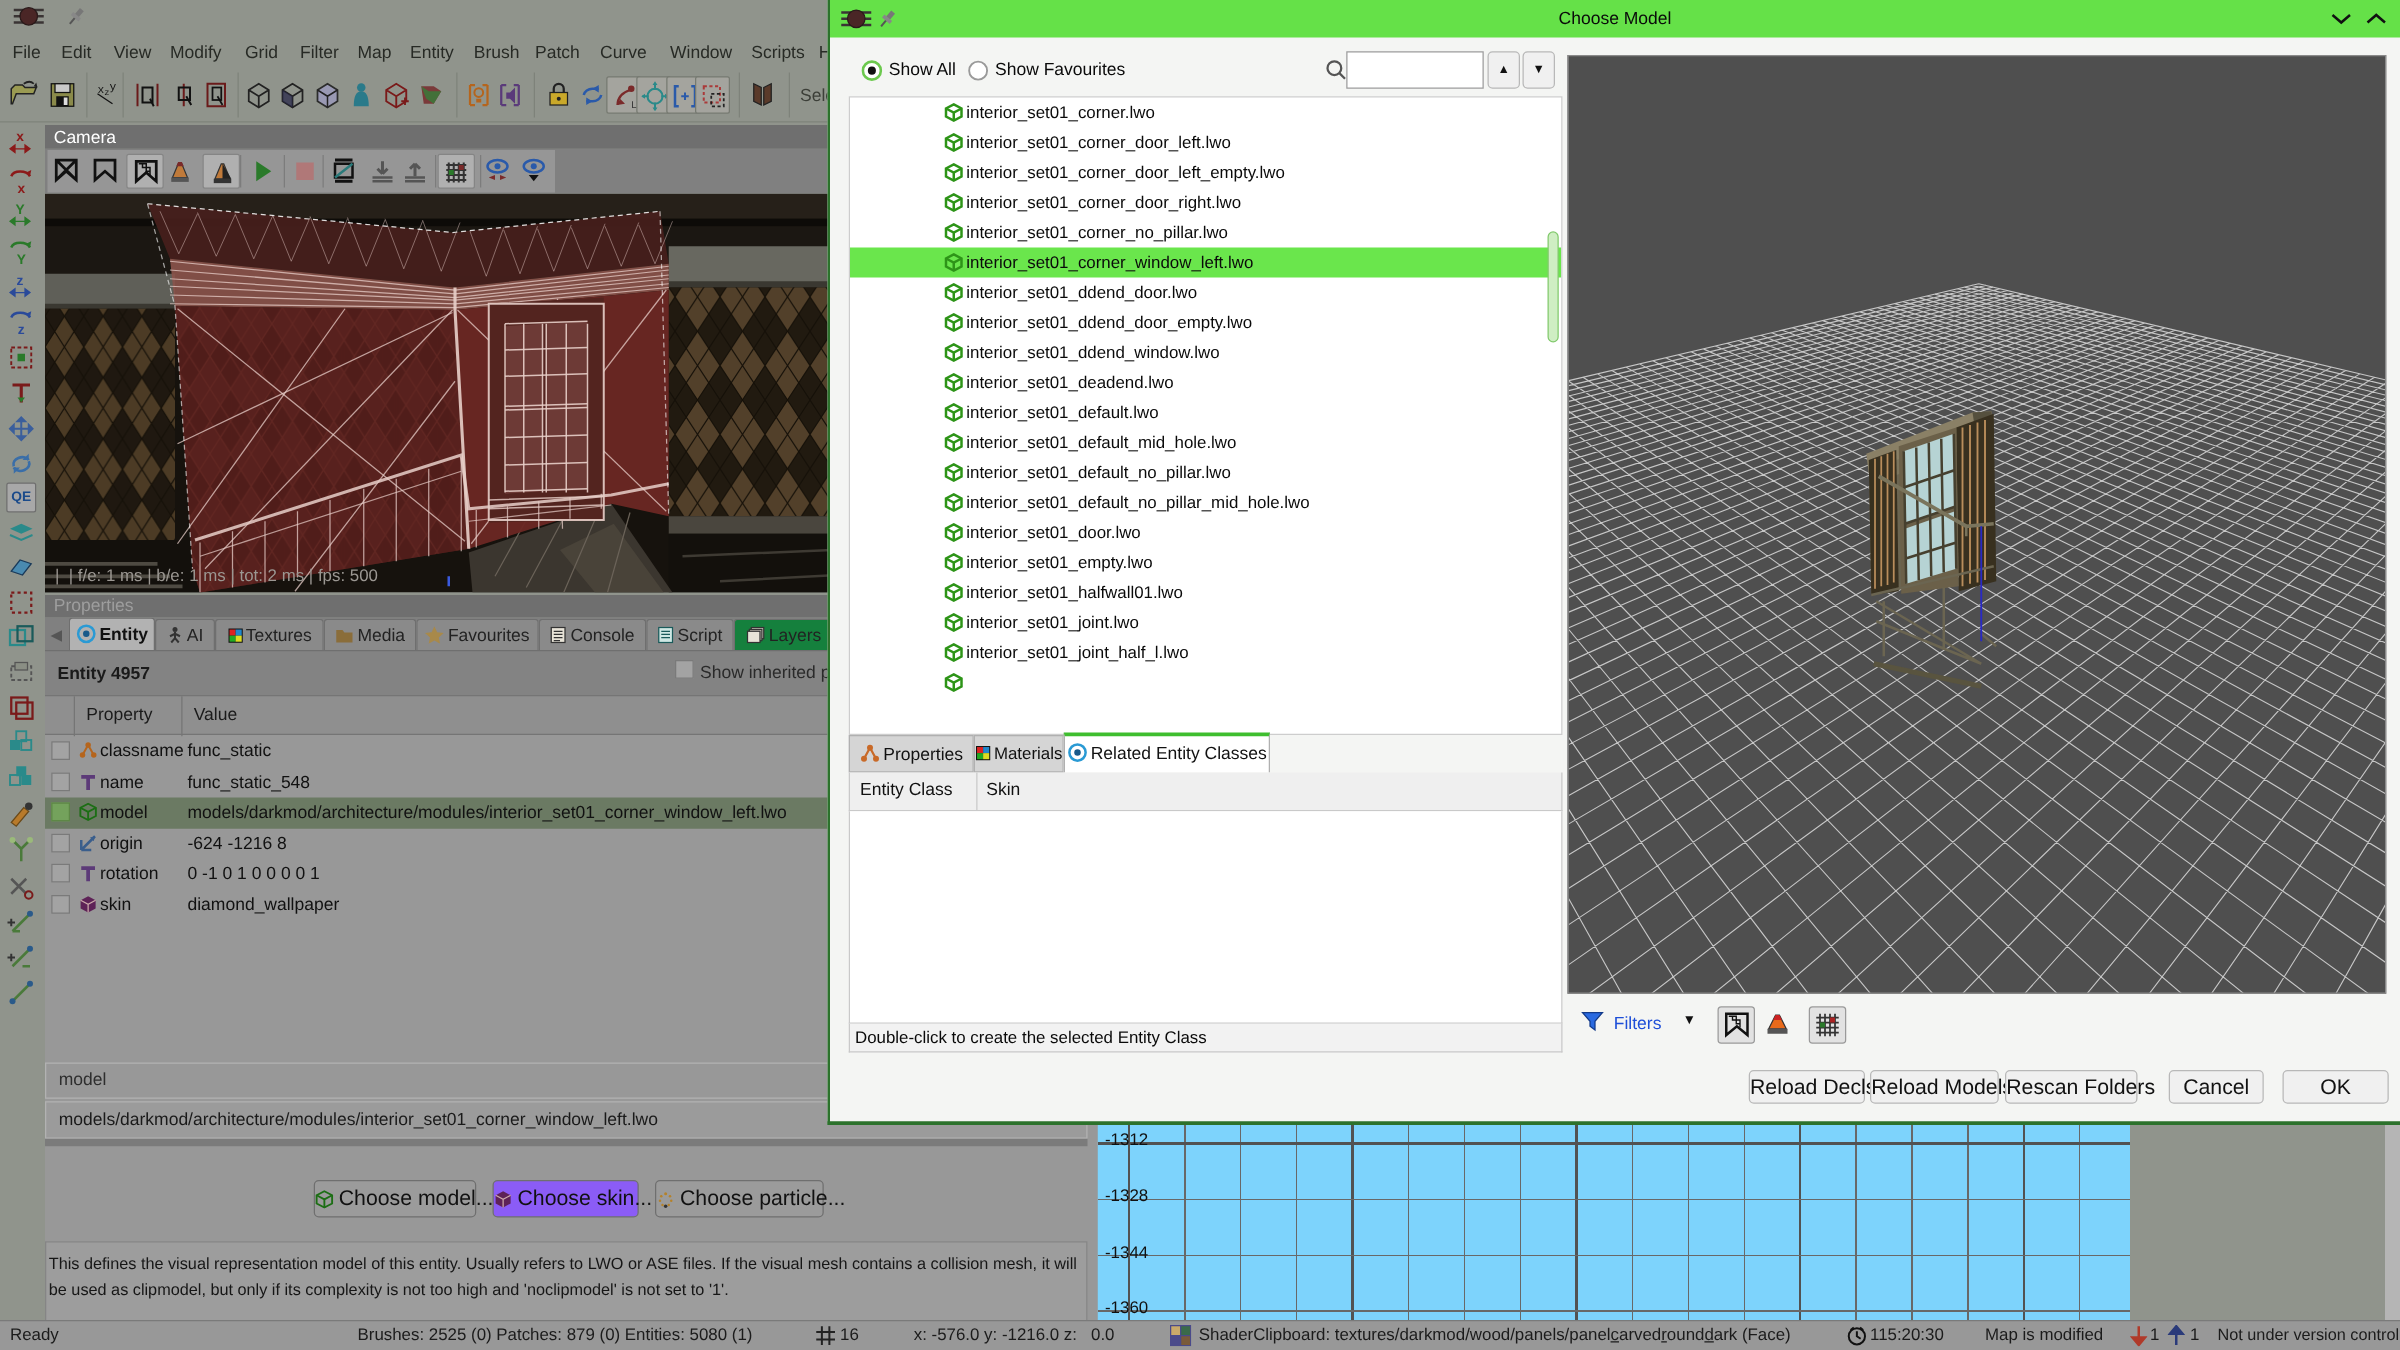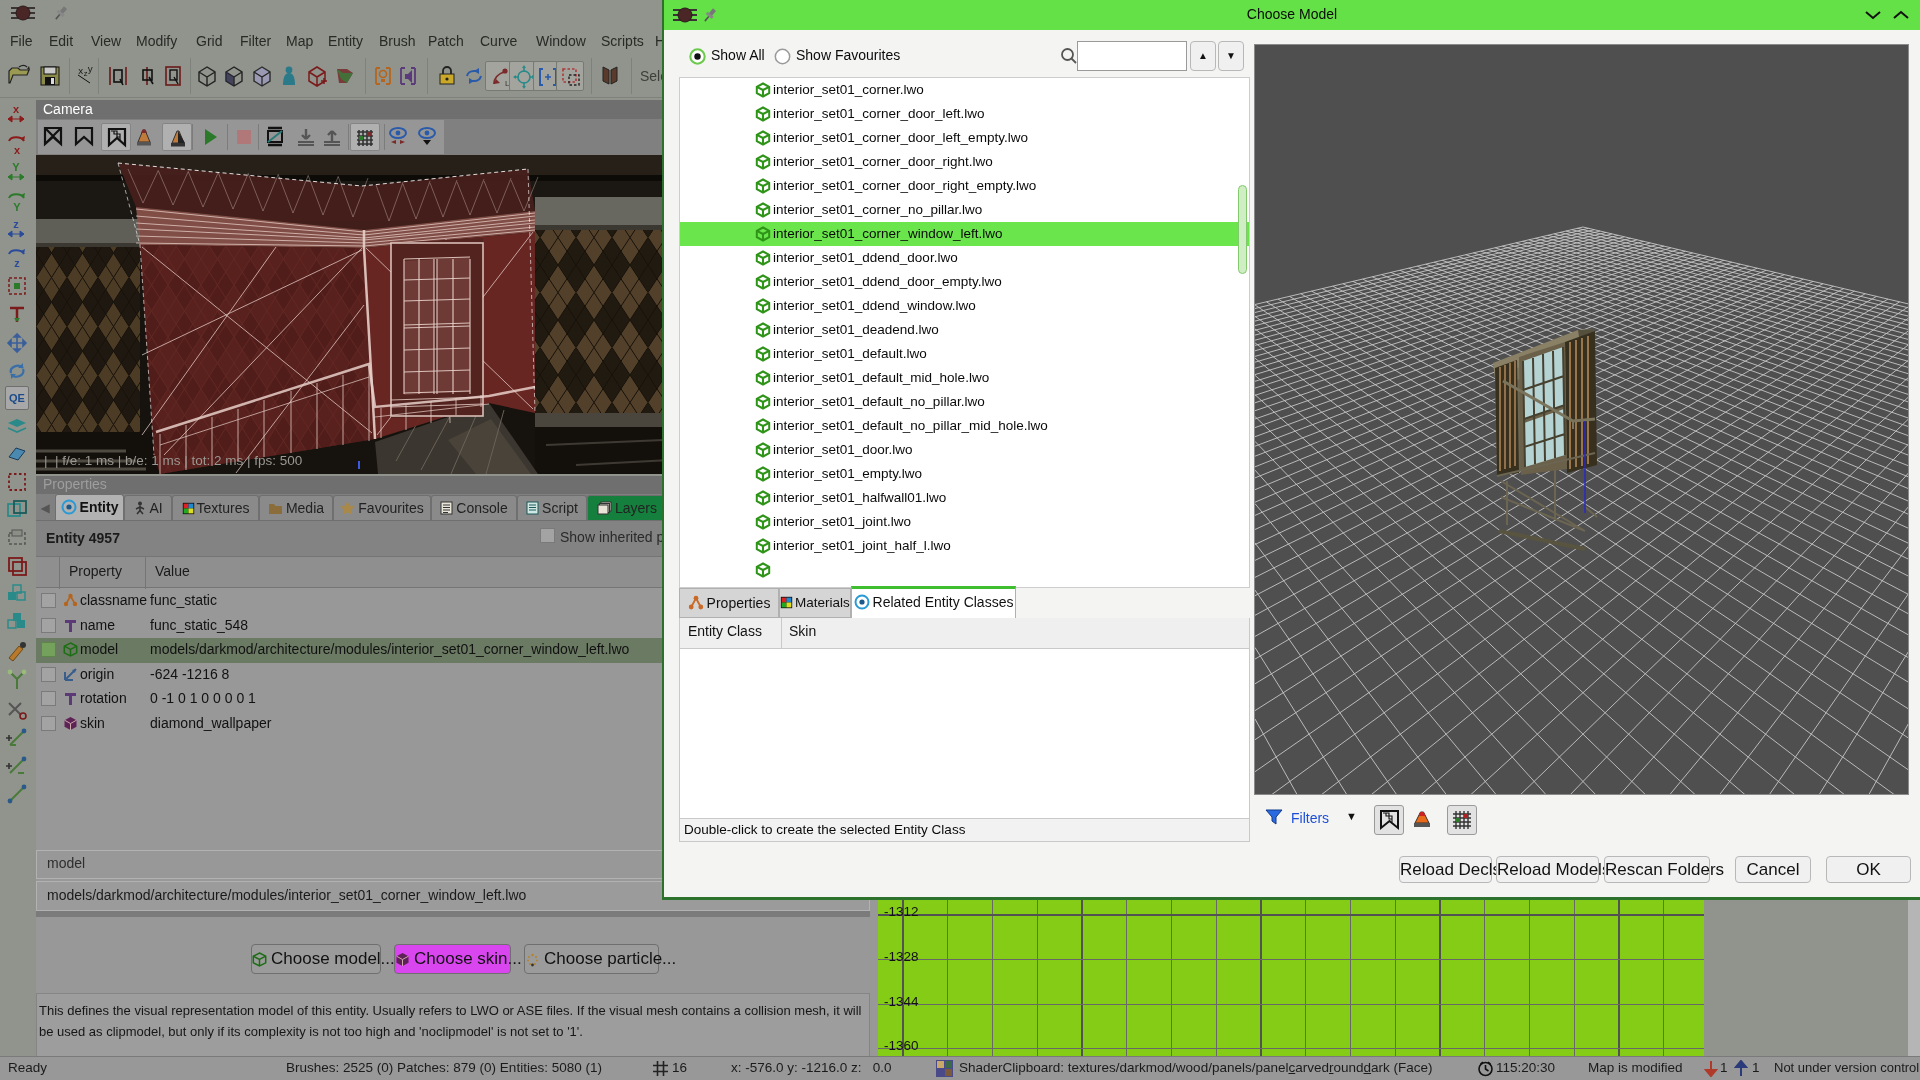--- a/index.html
+++ b/index.html
@@ -542,39 +542,39 @@
   </div>
 <div class="abs" style="left:36px;top:881px;width:834px;height:30px;background:#9b9b9b;border:1px solid #b2b2b2">
     <span style="position:absolute;left:10px;top:5px;font-size:14px;color:#1a1a1a">models/darkmod/architecture/modules/interior_set01_corner_window_left.lwo</span>
 <span style="position:absolute;right:6px;top:5px;font-size:13px;color:#333">▾</span>
   </div>
 <div class="abs" style="left:36px;top:911px;width:834px;height:6px;background:#7b7b7b"></div>
 <div class="abs dbtn" style="left:251px;top:944px;width:130px;height:30px;background:#9b9b9b;border-color:#6f6f6f;line-height:28px"><svg width="15" height="15" viewBox="0 0 15 15" style="vertical-align:-3px;margin-right:4px">
       <polygon points="7.5,1.0 13.7,4.2 13.7,10.8 7.5,14.0 1.3,10.8 1.3,4.2" fill="none" stroke="#1c6e14" stroke-width="1.5"></polygon>
       <path d="M1.3 4.2L7.5 7.5L13.7 4.2M7.5 7.5L7.5 14.0" fill="none" stroke="#1c6e14" stroke-width="1.5"></path>
     </svg>Choose model...</div>
-<div class="abs dbtn" style="left:394px;top:944px;width:117px;height:30px;background:#d946ef;border-color:#6f6f6f;line-height:28px"><svg width="15" height="15" viewBox="0 0 15 15" style="vertical-align:-3px;margin-right:4px">
+<div class="abs dbtn" style="left:394px;top:944px;width:117px;height:30px;background:#8b5cf6;border-color:#6f6f6f;line-height:28px"><svg width="15" height="15" viewBox="0 0 15 15" style="vertical-align:-3px;margin-right:4px">
       <path d="M7.5 1l6 3.2v6.6L7.5 14l-6-3.2V4.2z" fill="#5e2257"></path>
       <path d="M1.5 4.2L7.5 7.5l6-3.3M7.5 7.5V14" stroke="#caa" stroke-width="1" fill="none"></path>
     </svg>Choose skin...</div>
 <div class="abs dbtn" style="left:524px;top:944px;width:135px;height:30px;background:#9b9b9b;border-color:#6f6f6f;line-height:28px"><svg width="15" height="15" viewBox="0 0 15 15" style="vertical-align:-3px;margin-right:4px">
       <g fill="#b5822a">
         <circle cx="7.5" cy="3" r="1.2"></circle>
         <circle cx="4" cy="5" r="1"></circle>
         <circle cx="11" cy="5" r="1"></circle>
         <circle cx="3" cy="8.5" r="1"></circle>
         <circle cx="12" cy="8.5" r="1"></circle>
         <circle cx="5" cy="12" r="1"></circle>
         <circle cx="10" cy="12" r="1"></circle>
       </g>
       <circle cx="7.5" cy="13" r="1.4" fill="#333"></circle>
     </svg>Choose particle...</div>
 <div class="abs" style="left:36px;top:993px;width:834px;height:64px;background:#9d9d9d;border:1px solid #858585;font-size:13px;color:#161616;padding:6px 0 0 2px;line-height:21px;white-space:nowrap;overflow:hidden">This defines the visual representation model of this entity. Usually refers to LWO or ASE files. If the visual mesh contains a collision mesh, it will<br>be used as clipmodel, but only if its complexity is not too high and 'noclipmodel' is not set to '1'.</div>
 
-<div class="abs" style="left:878px;top:899px;width:826px;height:157px;background:#84cc16;overflow:hidden">
+<div class="abs" style="left:878px;top:899px;width:826px;height:157px;background:#7dd3fc;overflow:hidden">
 <svg width="1030" height="157" shape-rendering="crispEdges">
       <path d="M25.1 0V157" stroke="#525252" stroke-width="2"></path>
       <path d="M69.9 0V157" stroke="#686868" stroke-width="1"></path>
       <path d="M114.6 0V157" stroke="#686868" stroke-width="1"></path>
       <path d="M159.3 0V157" stroke="#686868" stroke-width="1"></path>
       <path d="M204.1 0V157" stroke="#525252" stroke-width="2"></path>
       <path d="M248.8 0V157" stroke="#686868" stroke-width="1"></path>
       <path d="M293.6 0V157" stroke="#686868" stroke-width="1"></path>
       <path d="M338.3 0V157" stroke="#686868" stroke-width="1"></path>
       <path d="M383.1 0V157" stroke="#525252" stroke-width="2"></path>
@@ -693,24 +693,20 @@
           <polygon points="8.0,1.5 14.2,4.8 14.2,11.2 8.0,14.5 1.8,11.2 1.8,4.8" fill="none" stroke="#2e9418" stroke-width="2.0"></polygon>
           <path d="M1.8 4.8L8.0 8.0L14.2 4.8M8.0 8.0L8.0 14.5" fill="none" stroke="#2e9418" stroke-width="2.0"></path>
         </svg><span>interior_set01_corner_door_left_empty.lwo</span></div>
 <div class="lrow"><svg width="16" height="16" viewBox="0 0 16 16" style="margin:4px 2px 0 75px">
           <polygon points="8.0,1.5 14.2,4.8 14.2,11.2 8.0,14.5 1.8,11.2 1.8,4.8" fill="none" stroke="#2e9418" stroke-width="2.0"></polygon>
           <path d="M1.8 4.8L8.0 8.0L14.2 4.8M8.0 8.0L8.0 14.5" fill="none" stroke="#2e9418" stroke-width="2.0"></path>
         </svg><span>interior_set01_corner_door_right.lwo</span></div>
 <div class="lrow"><svg width="16" height="16" viewBox="0 0 16 16" style="margin:4px 2px 0 75px">
           <polygon points="8.0,1.5 14.2,4.8 14.2,11.2 8.0,14.5 1.8,11.2 1.8,4.8" fill="none" stroke="#2e9418" stroke-width="2.0"></polygon>
           <path d="M1.8 4.8L8.0 8.0L14.2 4.8M8.0 8.0L8.0 14.5" fill="none" stroke="#2e9418" stroke-width="2.0"></path>
-        </svg><span>interior_set01_corner_door_right_empty.lwo</span></div>
-<div class="lrow"><svg width="16" height="16" viewBox="0 0 16 16" style="margin:4px 2px 0 75px">
-          <polygon points="8.0,1.5 14.2,4.8 14.2,11.2 8.0,14.5 1.8,11.2 1.8,4.8" fill="none" stroke="#2e9418" stroke-width="2.0"></polygon>
-          <path d="M1.8 4.8L8.0 8.0L14.2 4.8M8.0 8.0L8.0 14.5" fill="none" stroke="#2e9418" stroke-width="2.0"></path>
         </svg><span>interior_set01_corner_no_pillar.lwo</span></div>
 <div class="lrow" style="background:#6ae64c"><svg width="16" height="16" viewBox="0 0 16 16" style="margin:4px 2px 0 75px">
           <polygon points="8.0,1.5 14.2,4.8 14.2,11.2 8.0,14.5 1.8,11.2 1.8,4.8" fill="none" stroke="#2e9418" stroke-width="2.0"></polygon>
           <path d="M1.8 4.8L8.0 8.0L14.2 4.8M8.0 8.0L8.0 14.5" fill="none" stroke="#2e9418" stroke-width="2.0"></path>
         </svg><span>interior_set01_corner_window_left.lwo</span></div>
 <div class="lrow"><svg width="16" height="16" viewBox="0 0 16 16" style="margin:4px 2px 0 75px">
           <polygon points="8.0,1.5 14.2,4.8 14.2,11.2 8.0,14.5 1.8,11.2 1.8,4.8" fill="none" stroke="#2e9418" stroke-width="2.0"></polygon>
           <path d="M1.8 4.8L8.0 8.0L14.2 4.8M8.0 8.0L8.0 14.5" fill="none" stroke="#2e9418" stroke-width="2.0"></path>
         </svg><span>interior_set01_ddend_door.lwo</span></div>
 <div class="lrow"><svg width="16" height="16" viewBox="0 0 16 16" style="margin:4px 2px 0 75px">

